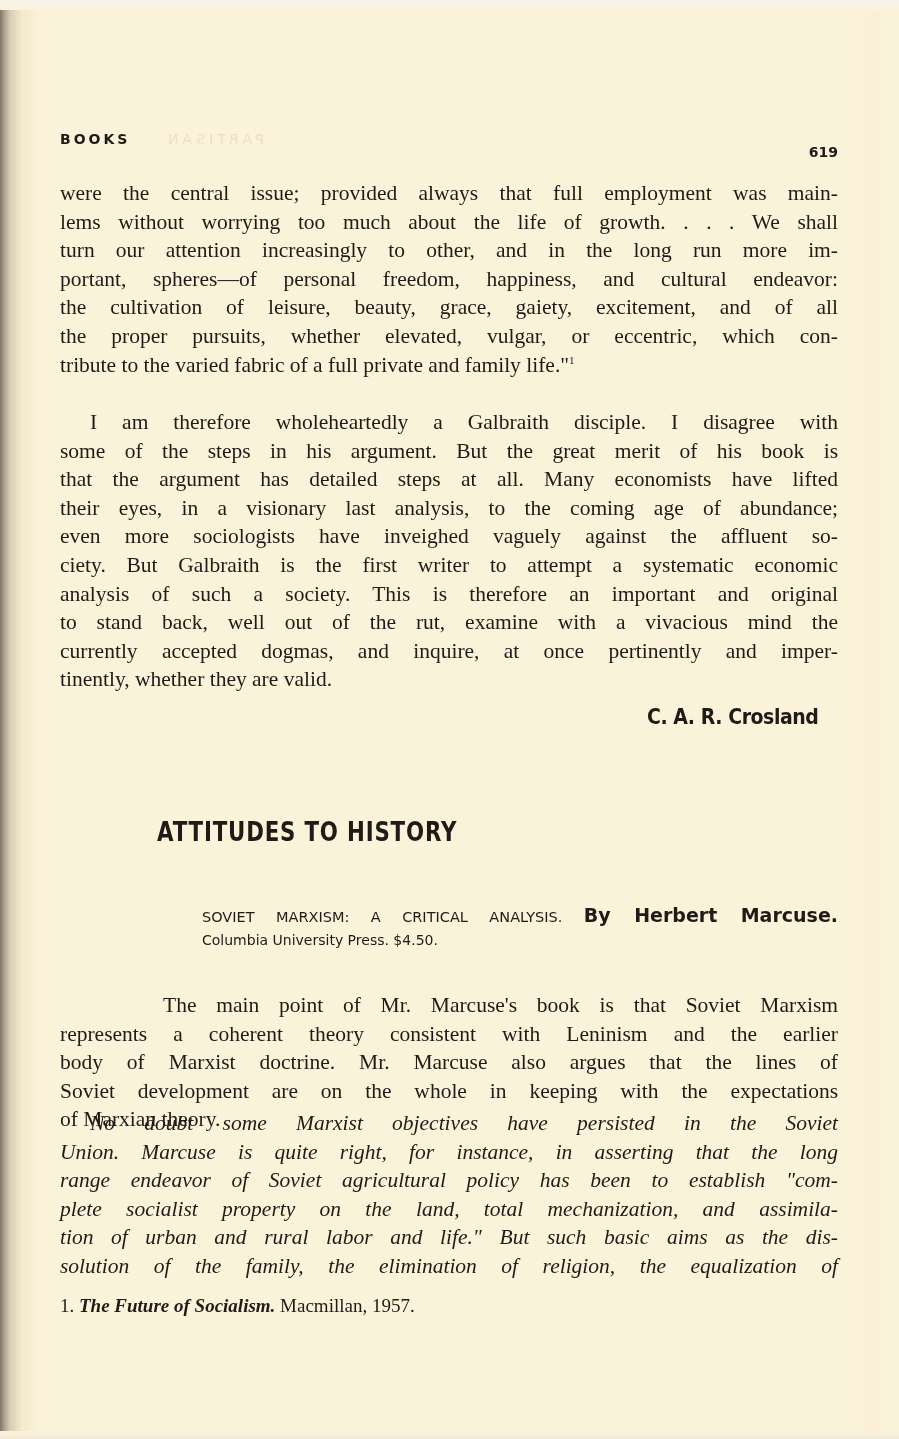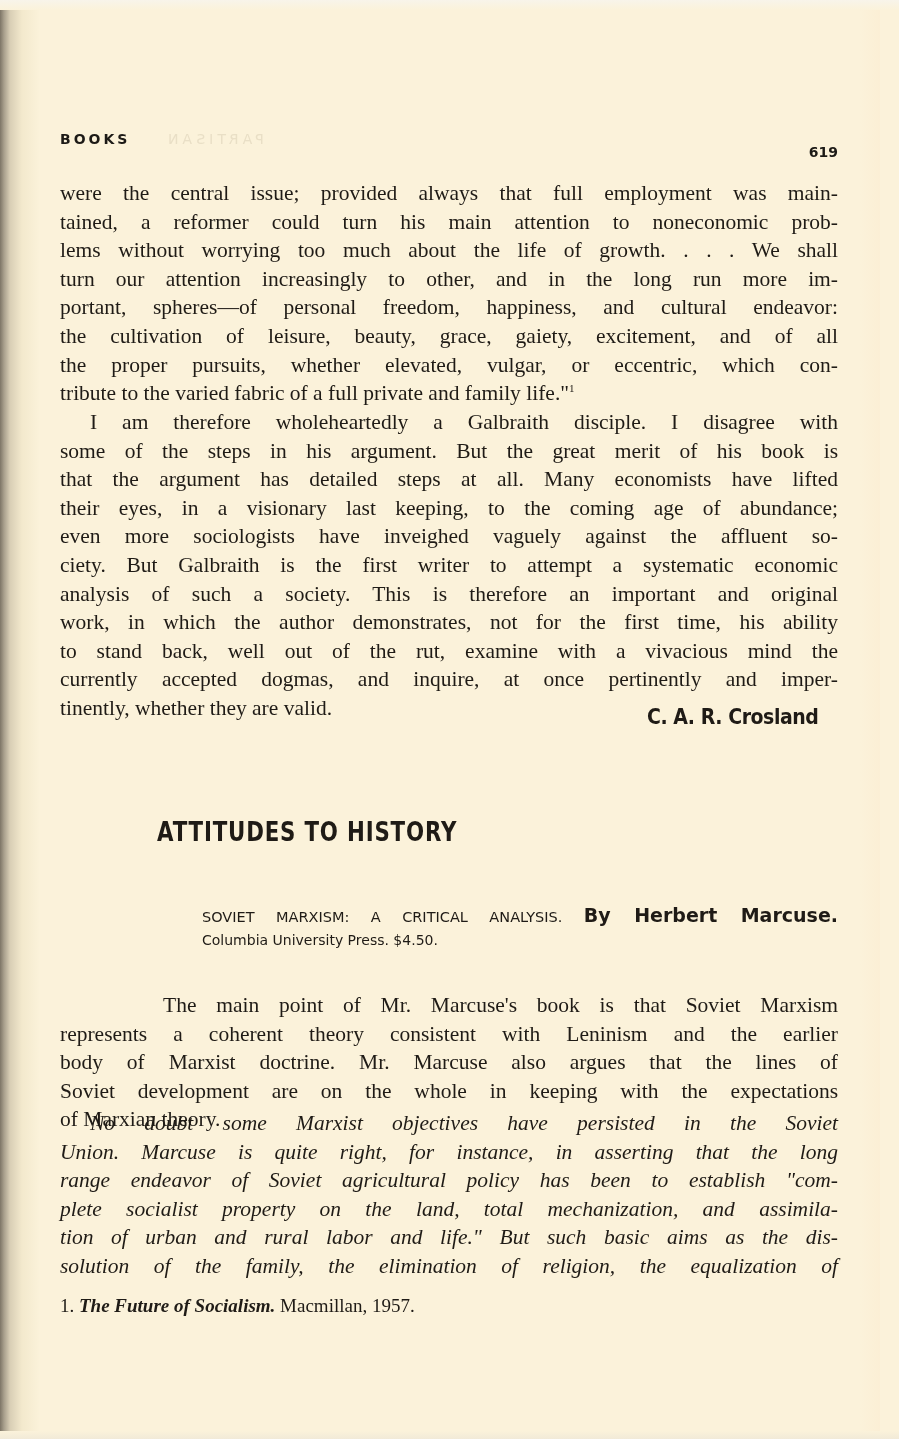--- a/index.html
+++ b/index.html
@@ -76,38 +76,36 @@
   <div class="bottomband"></div>
 
   <div class="running-head">
     <span class="rh-left">BOOKS</span>
     <span class="rh-ghost">PARTISAN</span>
     <span class="rh-right">619</span>
   </div>
 
   <div class="text" style="top:179px;">
     <span class="line">were the central issue; provided always that full employment was main-</span>
-    <span class="line">tained, a reformer could turn his main attention to noneconomic prob-</span>
     <span class="line">lems without worrying too much about the life of growth. . . . We shall</span>
     <span class="line">turn our attention increasingly to other, and in the long run more im-</span>
     <span class="line">portant, spheres—of personal freedom, happiness, and cultural endeavor:</span>
     <span class="line">the cultivation of leisure, beauty, grace, gaiety, excitement, and of all</span>
     <span class="line">the proper pursuits, whether elevated, vulgar, or eccentric, which con-</span>
     <span class="line last"><span>tribute to the varied fabric of a full private and family life."</span><sup>1</sup></span>
   </div>
 
   <div class="text" style="top:408px;">
     <span class="line indent">I am therefore wholeheartedly a Galbraith disciple. I disagree with</span>
     <span class="line">some of the steps in his argument. But the great merit of his book is</span>
     <span class="line">that the argument has detailed steps at all. Many economists have lifted</span>
-    <span class="line">their eyes, in a visionary last keeping, to the coming age of abundance;</span>
+    <span class="line">their eyes, in a visionary last analysis, to the coming age of abundance;</span>
     <span class="line">even more sociologists have inveighed vaguely against the affluent so-</span>
     <span class="line">ciety. But Galbraith is the first writer to attempt a systematic economic</span>
     <span class="line">analysis of such a society. This is therefore an important and original</span>
-    <span class="line">work, in which the author demonstrates, not for the first time, his ability</span>
     <span class="line">to stand back, well out of the rut, examine with a vivacious mind the</span>
     <span class="line">currently accepted dogmas, and inquire, at once pertinently and imper-</span>
     <span class="line last">tinently, whether they are valid.</span>
   </div>
 
   <div class="signature">C. A. R. Crosland</div>
 
   <div class="section-title">ATTITUDES TO HISTORY</div>
 
   <div class="book-info">

